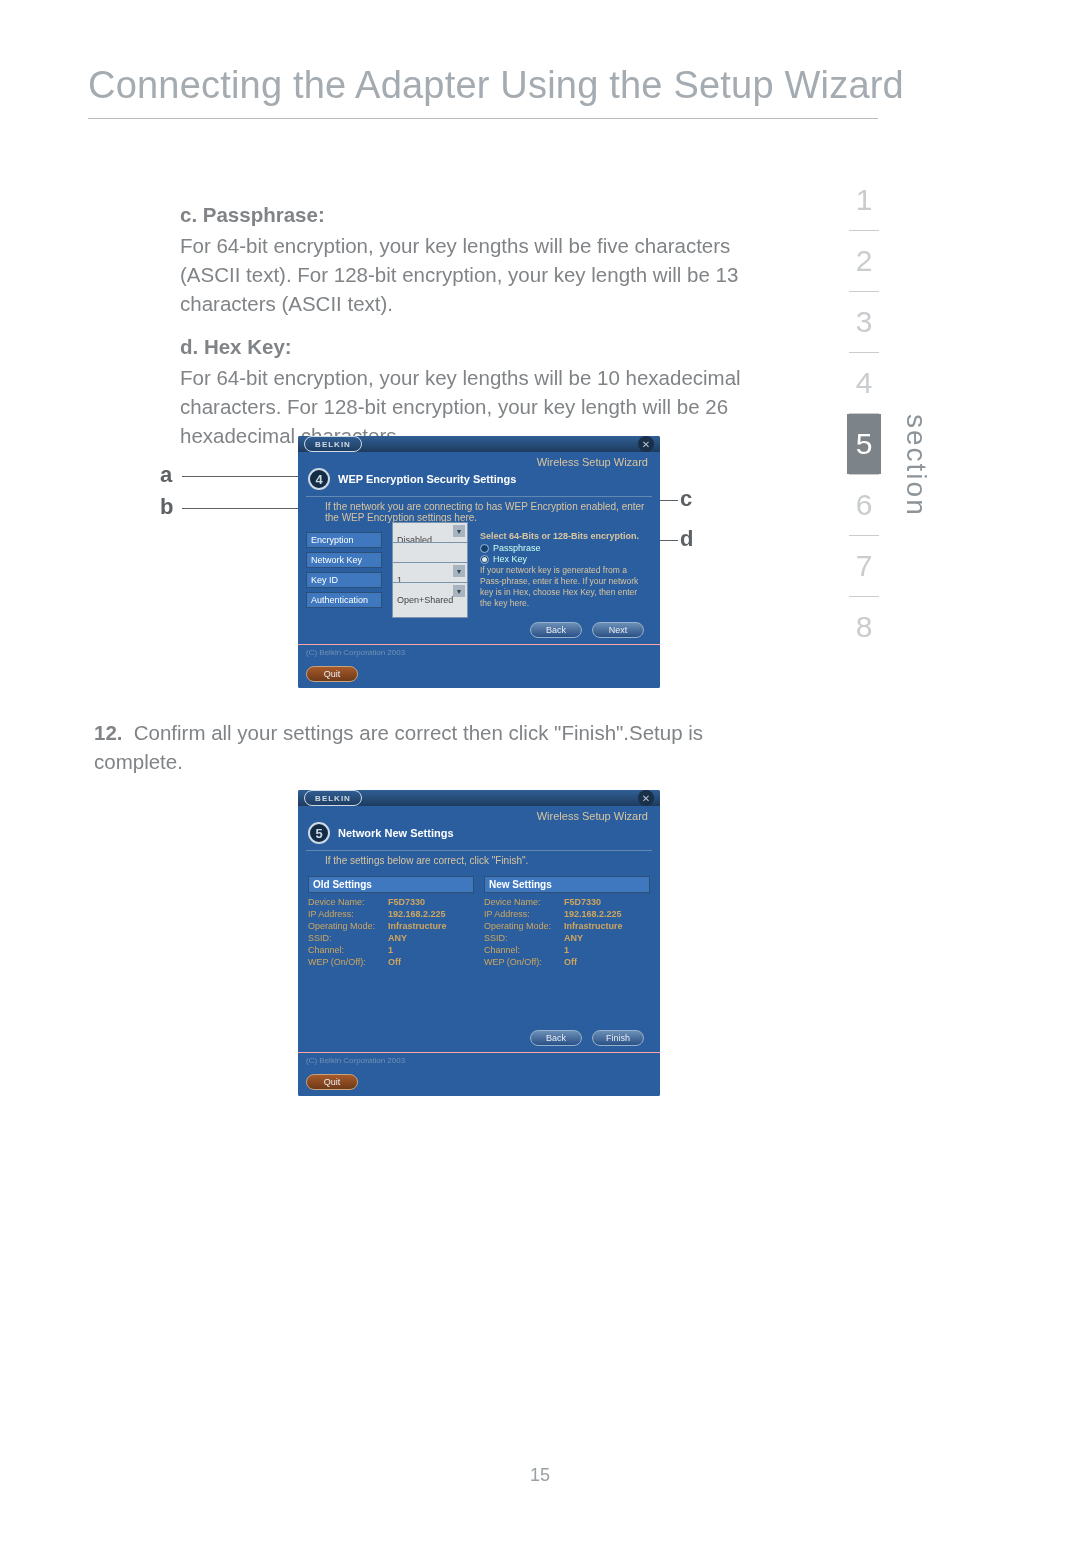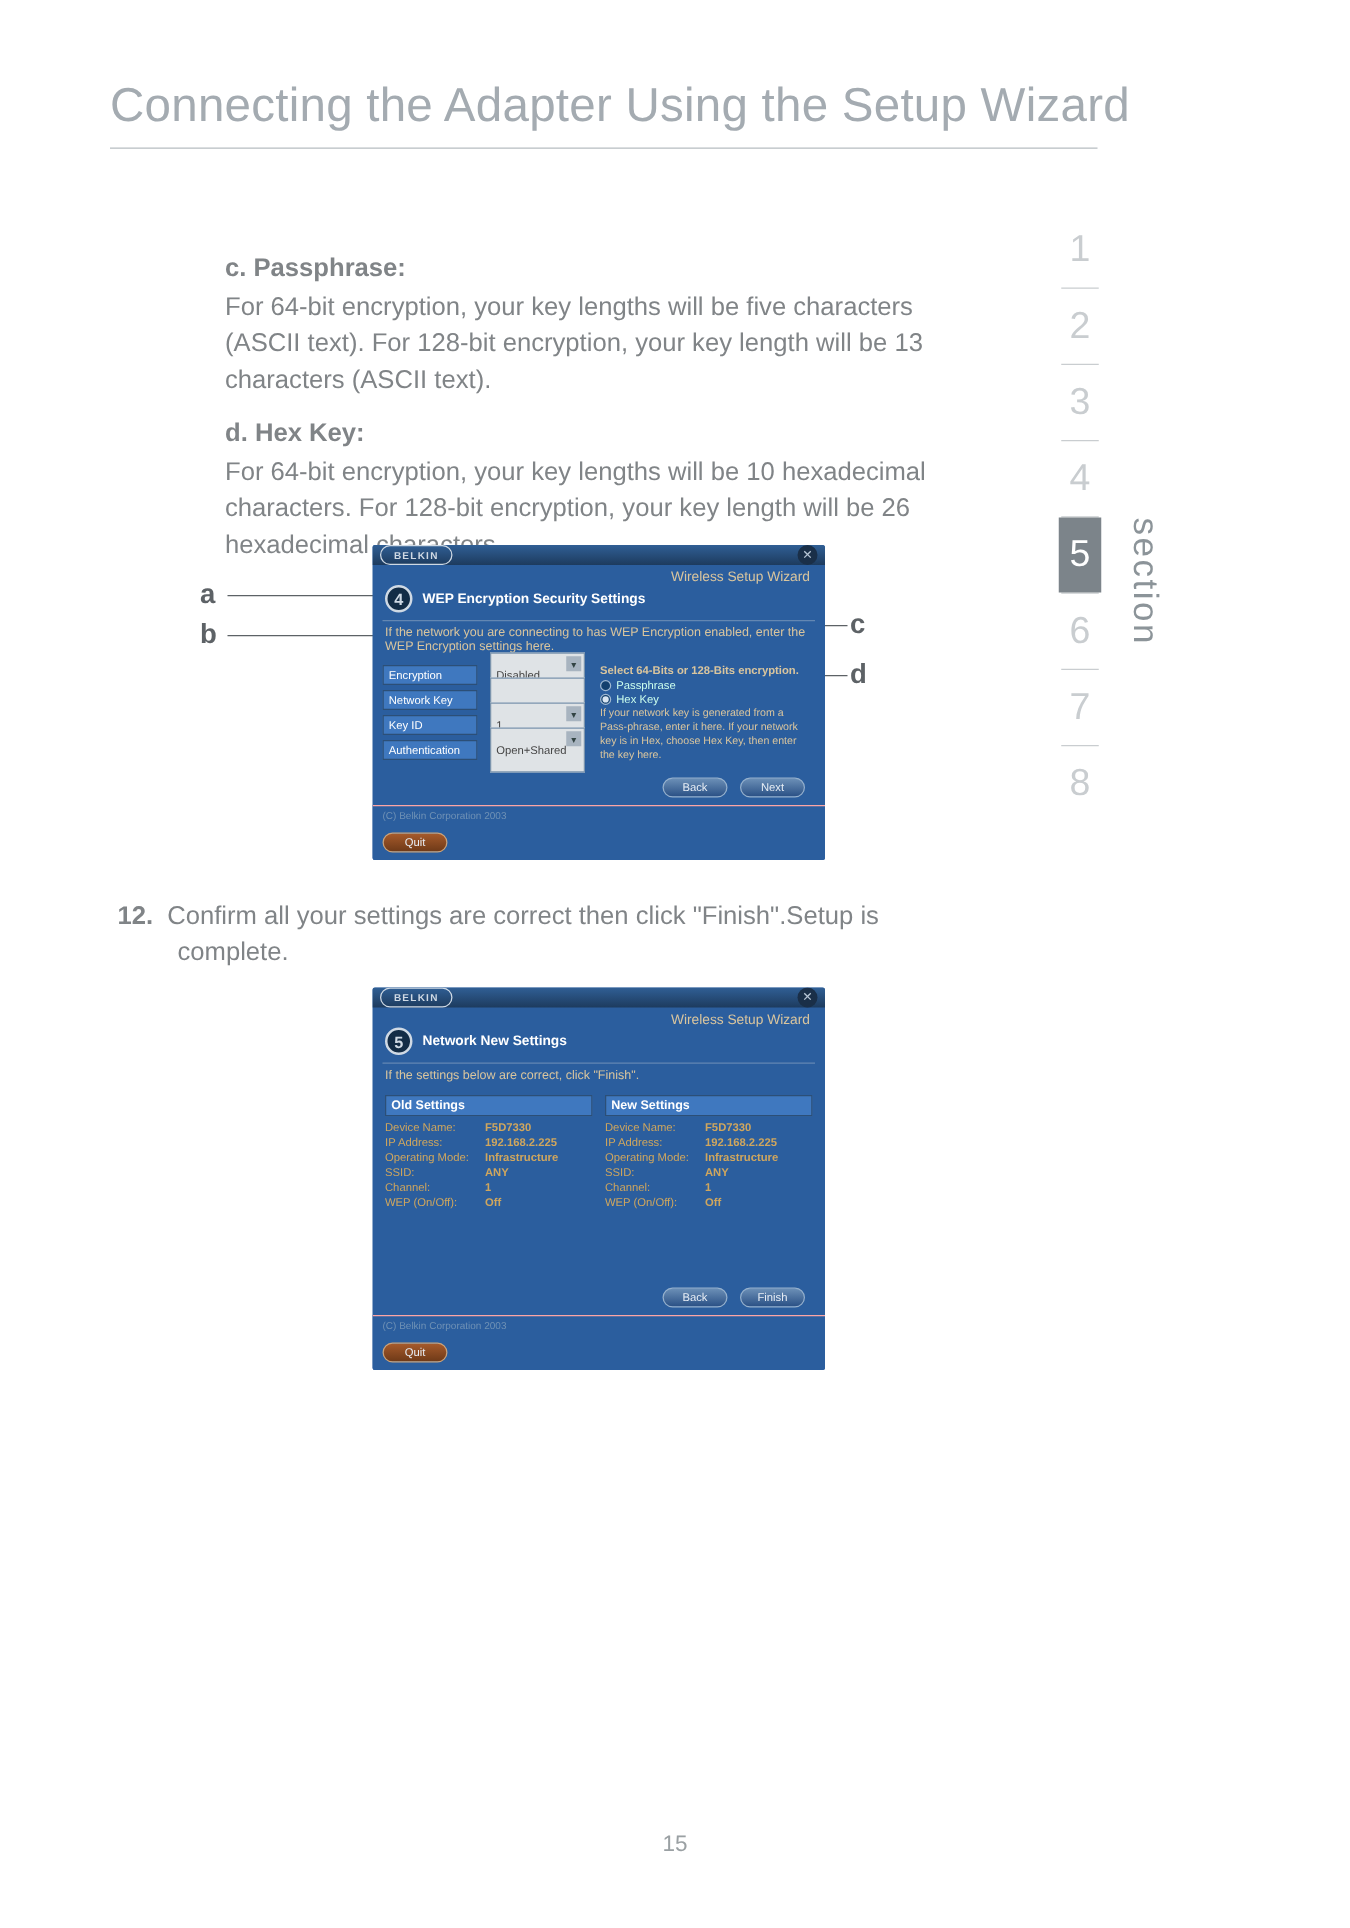--- a/index.html
+++ b/index.html
@@ -98,21 +98,21 @@
   .step-row {
     position:absolute;
     left: 94px; top: 718px;
     width: 700px;
     font-size: 20.5px;
     line-height: 29px;
     color:#808487;
   }
   .step-row .num { font-weight:700; display:inline-block; width:34px; }
   .step-row .txt { display:inline; }
-  .step-row .cont { margin-left: 48px; display:block; }
+  .step-row .cont { display:block; }
 
   .page-num {
     position:absolute;
     left:0; right:0; bottom:56px;
     text-align:center;
     font-size:18px;
     color:#9aa0a3;
   }
 
   
@@ -134,21 +134,21 @@
     border:1px solid #cfd9e4;
     border-radius: 9px;
     display:flex; align-items:center; justify-content:center;
     color:#cfd9e4; font-size:8px; letter-spacing:1px; font-weight:700;
   }
   .wizard .xbtn { width:16px; height:16px; background:#1a2f48; color:#b7c6d6; border-radius:8px; display:flex; align-items:center; justify-content:center; font-size:10px; }
   .wizard .subtitle { color:#d9c59e; font-size:11px; text-align:right; padding: 4px 12px 0 0; }
   .wizard .step-head { display:flex; align-items:center; gap:8px; padding: 0 10px 6px 10px; color:#fff; font-size:11px; font-weight:700;}
   .wizard .step-icon { width:22px; height:22px; background:#132c46; border:2px solid #cfd9e4; border-radius:11px; display:flex; align-items:center; justify-content:center; color:#cfd9e4; font-size:13px; font-weight:700;}
   .wizard .thin-hr { height:1px; margin:0 8px; background:#89a4c2; opacity:.6; }
-  .wizard .instr { color:#d9c59e; font-size:10px; padding:4px 10px 6px 10px; }
+  .wizard .instr { color:#d9c59e; font-size:10px; padding:4px 10px 6px 27px; }
   .wizard .footer { position:absolute; left:0; right:0; bottom:0; height:44px; border-top:1px solid #fca5a5; background:var(--wiz-blue);}
   .wizard .copyright { color:#6f91b5; font-size:8px; padding:3px 8px 0 8px; }
   .wizard .pill {
     display:inline-flex; align-items:center; justify-content:center;
     min-width:52px; height:16px;
     border-radius:8px;
     font-size:9px; color:#e8eef5;
     background: linear-gradient(#6b8fb6, #2b5186);
     border:1px solid #95b0cc;
     padding:0 8px;

